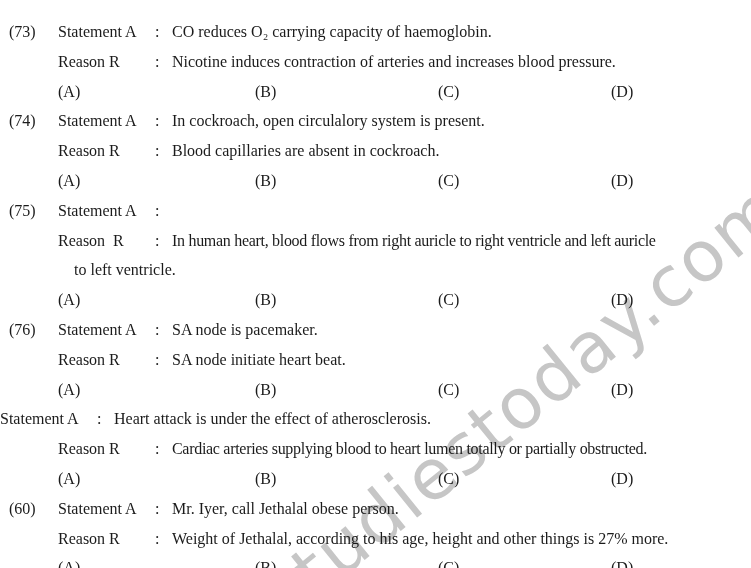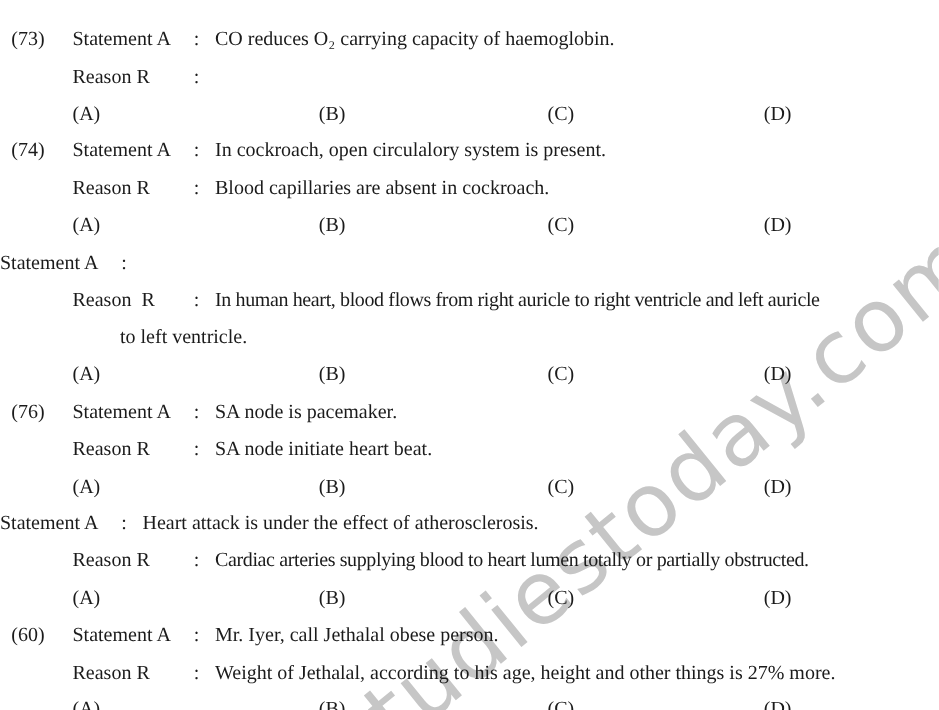--- a/index.html
+++ b/index.html
@@ -33,21 +33,21 @@
   .qnum {
     width: 58px;
     padding-left: 9px;
     box-sizing: border-box;
     flex: 0 0 auto;
   }
   .qlabel { width: 97px; flex: 0 0 auto; white-space: pre; }
   .qcolon { width: 17px; flex: 0 0 auto; }
   .qtext { white-space: nowrap; text-align: center; }
   .tight { letter-spacing: -0.3px; }
-  .cont-row .qtext { margin-left: 96px; }
+  .cont-row .qtext { margin-left: 74px; }
   .options-row { position: relative; height: 29.8px; line-height: 29.8px; }
   .opt { position: absolute; top: 0; }
   .opt-a { left: 58px; }
   .opt-b { left: 255px; }
   .opt-c { left: 438px; }
   .opt-d { left: 611px; }
 </style>
 </head>
 <body>
 
@@ -61,20 +61,21 @@
       <div class="row">
         <span class="qnum">(73)</span>
         <span class="qlabel">Statement A</span>
         <span class="qcolon">:</span>
         <span class="qtext">CO reduces O₂ carrying capacity of haemoglobin.</span>
       </div>
       <div class="row">
         <span class="qnum"></span>
         <span class="qlabel">Reason R</span>
         <span class="qcolon">:</span>
+        <span class="qtext">Nicotine induces contraction of arteries and increases blood pressure.</span>
       </div>
       <div class="options-row">
         <span class="opt opt-a">(A)</span>
         <span class="opt opt-b">(B)</span>
         <span class="opt opt-c">(C)</span>
         <span class="opt opt-d">(D)</span>
       </div>
     </div>
 
     <div class="question">
@@ -93,20 +94,21 @@
       <div class="options-row">
         <span class="opt opt-a">(A)</span>
         <span class="opt opt-b">(B)</span>
         <span class="opt opt-c">(C)</span>
         <span class="opt opt-d">(D)</span>
       </div>
     </div>
 
     <div class="question">
       <div class="row">
+        <span class="qnum">(75)</span>
         <span class="qlabel">Statement A</span>
         <span class="qcolon">:</span>
       </div>
       <div class="row">
         <span class="qnum"></span>
         <span class="qlabel">Reason  R</span>
         <span class="qcolon">:</span>
         <span class="qtext tight">In human heart, blood flows from right auricle to right ventricle and left auricle</span>
       </div>
       <div class="row cont-row">

